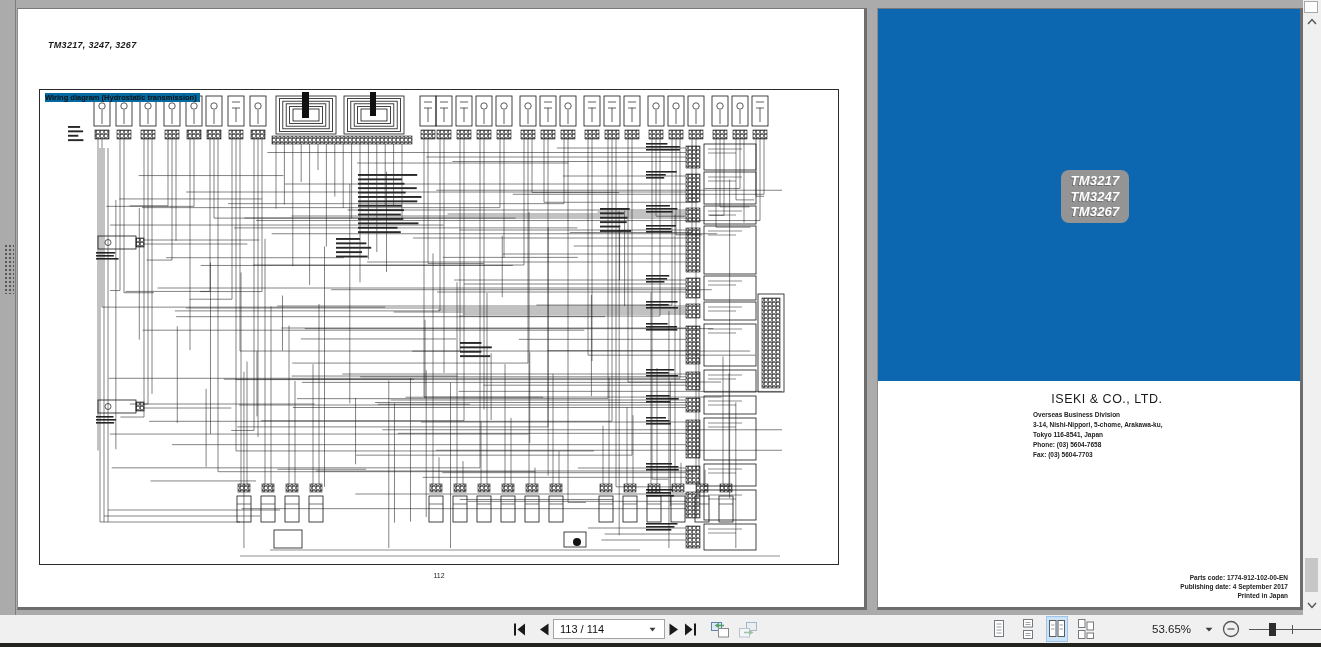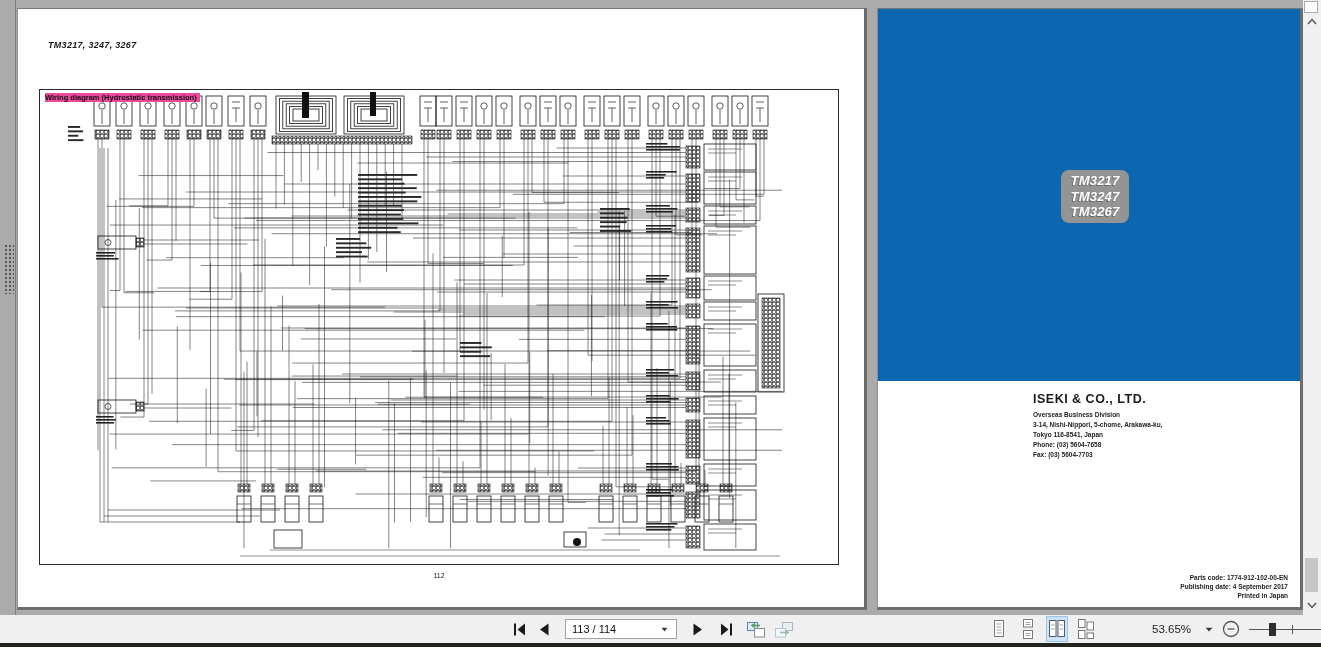--- a/index.html
+++ b/index.html
@@ -21,55 +21,55 @@
     border-top:1px solid #787878; border-left:1px solid #8c8c8c;
     border-right:3px solid #6d6d6d; border-bottom:3px solid #6d6d6d; }
   .page-left  { left:17px;  top:8px; width:850px; height:602px; }
   .page-right { left:877px; top:8px; width:426px; height:602px; }
 
   .lp-heading { position:absolute; left:21px; top:31px; font-size:9px; font-weight:bold;
     font-style:italic; color:#1a1a1a; letter-spacing:0.3px;margin-left:9px; }
   .diagram-box { position:absolute; left:21px; top:80px; width:800px; height:476px;
     border:1px solid #2a2a2a; }
   .diagram-title { position:absolute; left:5px; top:3px; font-size:7.5px; font-weight:bold;
-    color:#111; z-index:2; background:#ec4899; padding-right:3px; }
+    color:#111; z-index:2; background:#0369a1; padding-right:3px; }
   #wiring-svg { position:absolute; left:0; top:0; width:798px; height:474px; }
   .lp-pagenum { position:absolute; left:21px; top:563px; width:800px; text-align:center;
     font-size:7px; color:#222; }
 
   .cover-blue { position:absolute; left:0; top:0; width:100%; height:372px; background:#0c66b0; }
   .model-badge { position:absolute; left:183px; top:161px; width:68px; height:53px;
     background:#949494; border-radius:8px; display:flex; flex-direction:column;
     justify-content:center; align-items:center; }
   .model-line { font-size:13px; font-weight:bold; font-style:italic; color:#fff;
     line-height:15.5px; letter-spacing:0.2px; text-shadow:-1px 1.2px 0 #6a6a6a; }
 
   .company-block { position:absolute; left:155px; top:383px; }
-  .company-name { font-size:12.5px; font-weight:bold; color:#1a1a1a; letter-spacing:0.5px;
-    margin-bottom:4px; }
+  .company-name { font-size:12.5px; font-weight:normal; color:#1a1a1a; letter-spacing:0.5px;
+    margin-bottom:4px;text-align:right; }
   .company-line { font-size:6.5px; font-weight:600; color:#222; line-height:10px; }
 
   .imprint-block { position:absolute; right:12px; top:564px; text-align:right; }
   .imprint-line { font-size:6.5px; font-weight:600; color:#222; line-height:9px; }
 
   
   .scrollbar { position:absolute; right:0; top:0; width:18px; height:615px; background:#f0f0f0; }
   .sb-topbox { position:absolute; left:1px; top:1px; width:14px; height:12px;
     background:#fdfdfd; border:1px solid #a9a9a9; }
   .sb-up   { position:absolute; left:4px; top:18px;  width:10px; height:7px; }
   .sb-down { position:absolute; left:4px; top:602px; width:10px; height:7px; }
   .sb-thumb { position:absolute; left:2px; top:558px; width:13px; height:34px; background:#c6c6c6; }
 
   
   .toolbar { position:absolute; left:0; top:615px; width:1321px; height:28px; background:#f0f0f0; }
   .bottom-strip { position:absolute; left:0; top:643px; width:1321px; height:4px; background:#23231d; }
 
   .nav-group { position:absolute; left:512px; top:0; height:28px; display:flex; align-items:center; }
   .tb-btn { display:flex; align-items:center; justify-content:center; cursor:default; }
-  .m12 { margin-right:12px; } .m10 { margin-right:16px; } .m8 { margin-right:8px; }
+  .m12 { margin-right:12px; } .m10 { margin-right:4px; } .m8 { margin-right:8px; }
 
   .page-box { display:flex; align-items:center; width:112px; height:20px; background:#fff;
     border:1px solid #a3a3a3; }
   .page-input { border:none; outline:none; width:90px; height:16px; font-size:11px;
     padding:0 0 0 6px; font-family:inherit; color:#111; background:transparent; }
   .page-caret { width:16px; display:flex; justify-content:center; }
 
   .view-group { position:absolute; left:988px; top:0; height:28px; display:flex; align-items:center; }
   .vm { padding:3px 3px; display:flex; align-items:center; margin-right:7px; }
   .vm.selected { background:#cde3f7; border:1px solid #9cc3ea; padding:2px 2px; }

